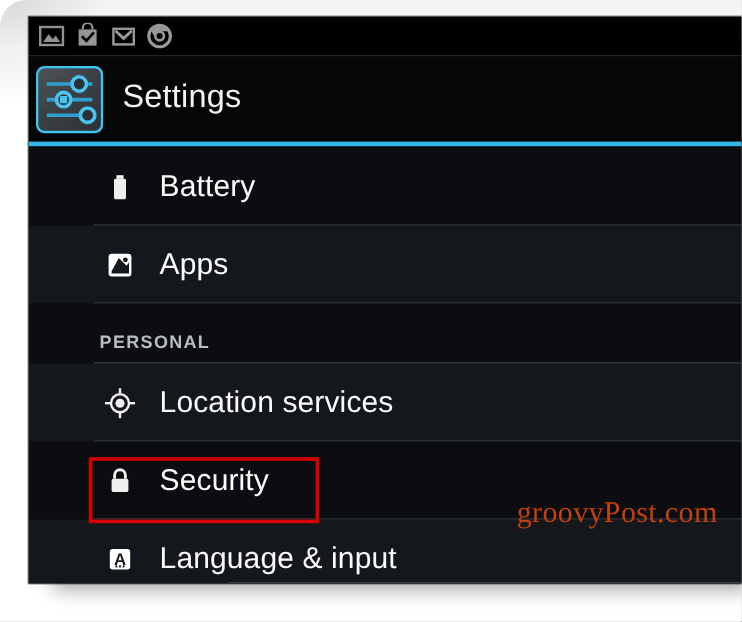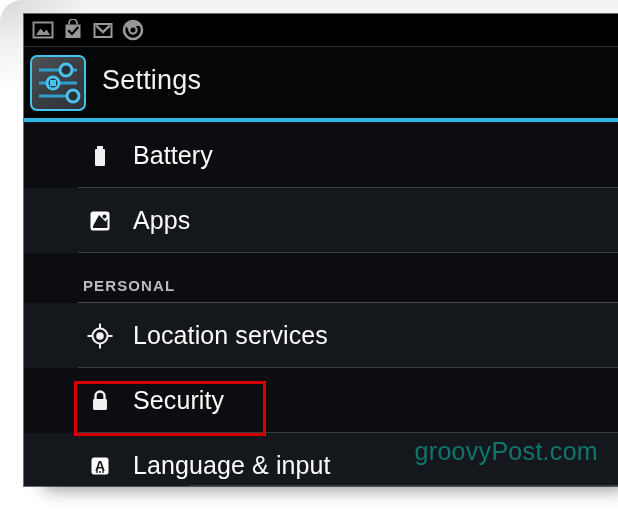--- a/index.html
+++ b/index.html
@@ -164,24 +164,24 @@
     left: 50px; top: 258px;
     width: 192px; height: 55px;
     border: 3px solid #d60000;
     pointer-events: none;
     z-index: 30;
   }
 
   
   #watermark {
     position: absolute;
-    right: 20px; bottom: 20px;
-    font-family: Liberation Sans, sans-serif;
+    right: 20px; bottom: 44px;
+    font-family: Liberation Serif, serif;
     font-size: 25px;
-    color: #0f766e;
+    color: #c2410c;
     letter-spacing: 0.3px;
     z-index: 20;
   }
 
   
   #bottom-divider {
     position: absolute;
     left: 166px; right: 0; bottom: 0;
     height: 1px;
     background: #3a3e43;

